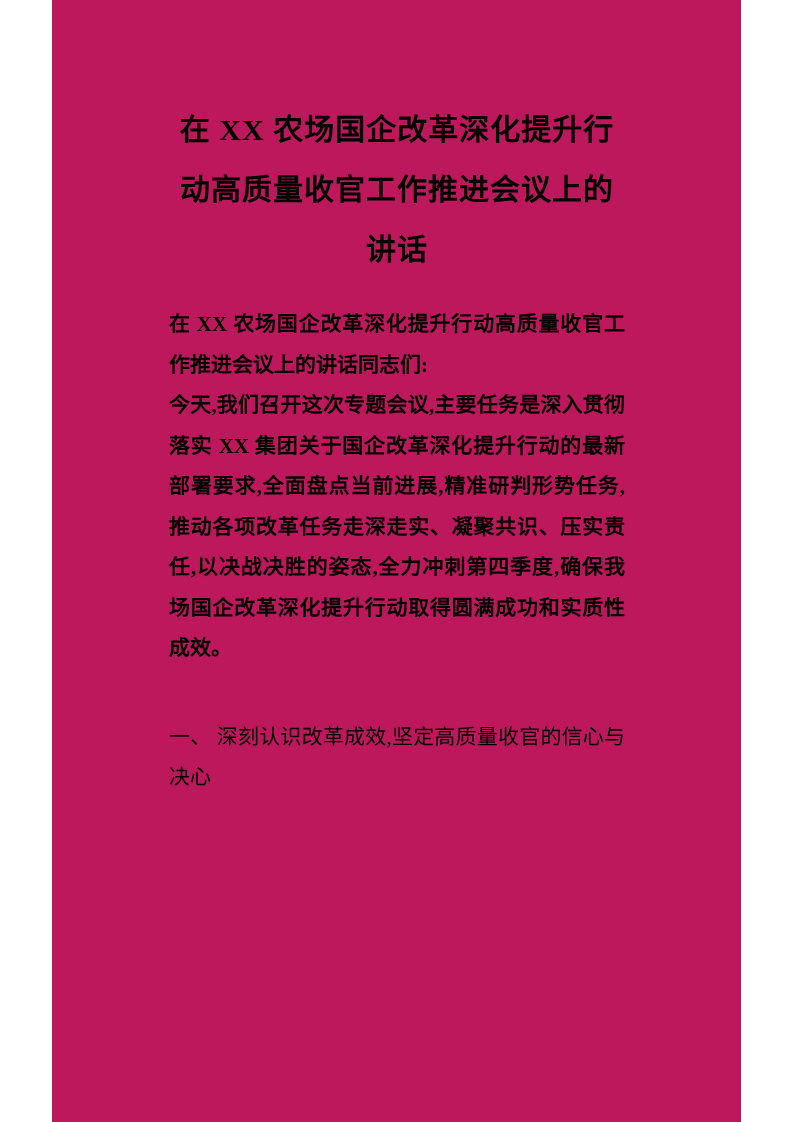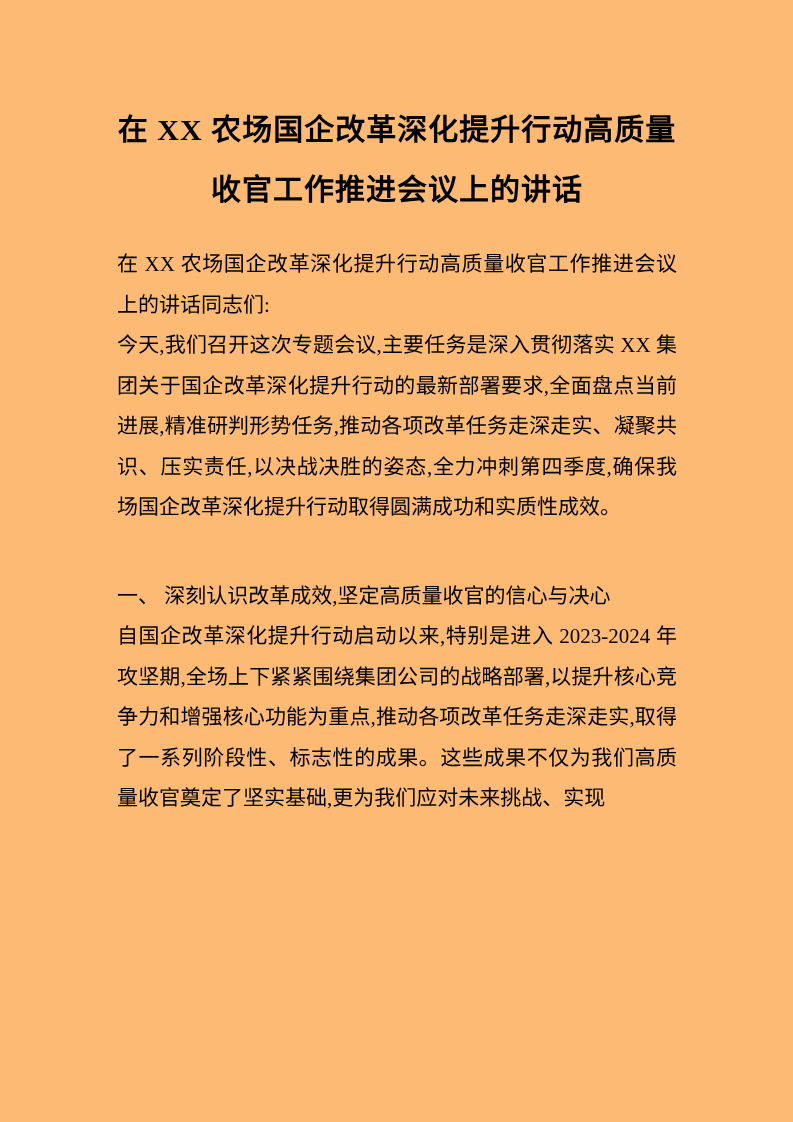--- a/index.html
+++ b/index.html
@@ -2,24 +2,24 @@
 <html lang="zh-CN"><head>
 <meta charset="utf-8">
 <style>
   html, body {
     margin: 0;
     padding: 0;
     background: #ffffff;
   }
   .page {
     position: relative;
-    width: 793px;
+    width: 689px;
     height: 1122px;
     margin: 0 auto;
-    background: #fdba74;
+    background: #be185d;
     box-sizing: border-box;
     padding: 100px 116px 0 117px;
     overflow: hidden;
     font-family: "Liberation Serif", "DejaVu Serif", serif;
     color: #000000;
   }
   .doc-title {
     font-size: 30px;
     line-height: 60px;
     font-weight: bold;
@@ -27,31 +27,30 @@
     margin: 0 0 24px 0;
     letter-spacing: 1px;
   }
   .doc-paragraph {
     font-size: 21px;
     line-height: 40.5px;
     margin: 0;
     text-align: justify;
     text-justify: inter-character;
     word-break: break-all;
-    font-weight: normal;
+    font-weight: bold;
   }
   .doc-heading {
     font-weight: normal;
     margin-top: 48px;
   }
 </style>
 </head>
 <body>
 
 <div class="page">
   <h1 class="doc-title">在 XX 农场国企改革深化提升行动高质量收官工作推进会议上的讲话</h1>
   <div>
       <p class="doc-paragraph">在 XX 农场国企改革深化提升行动高质量收官工作推进会议上的讲话同志们:</p>
       <p class="doc-paragraph">今天,我们召开这次专题会议,主要任务是深入贯彻落实 XX 集团关于国企改革深化提升行动的最新部署要求,全面盘点当前进展,精准研判形势任务,推动各项改革任务走深走实、凝聚共识、压实责任,以决战决胜的姿态,全力冲刺第四季度,确保我场国企改革深化提升行动取得圆满成功和实质性成效。</p>
       <p class="doc-paragraph doc-heading">一、 深刻认识改革成效,坚定高质量收官的信心与决心</p>
-      <p class="doc-paragraph">自国企改革深化提升行动启动以来,特别是进入 2023-2024 年攻坚期,全场上下紧紧围绕集团公司的战略部署,以提升核心竞争力和增强核心功能为重点,推动各项改革任务走深走实,取得了一系列阶段性、标志性的成果。这些成果不仅为我们高质量收官奠定了坚实基础,更为我们应对未来挑战、实现</p>
     </div>
 </div>
 
 </body></html>

